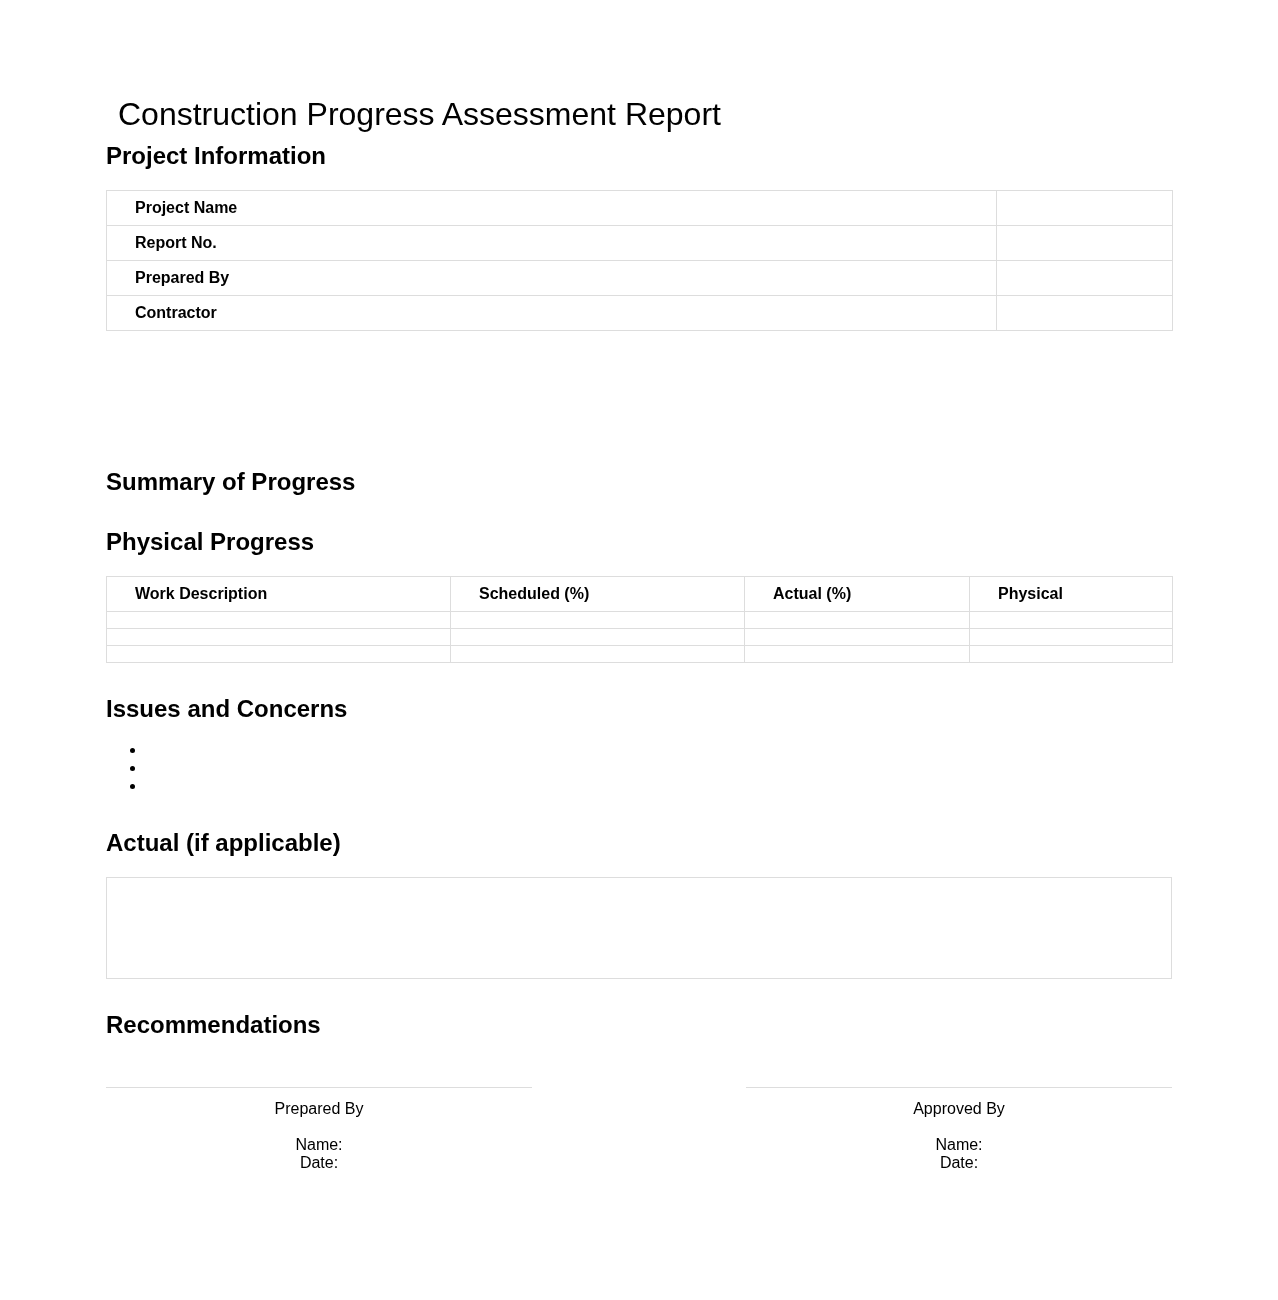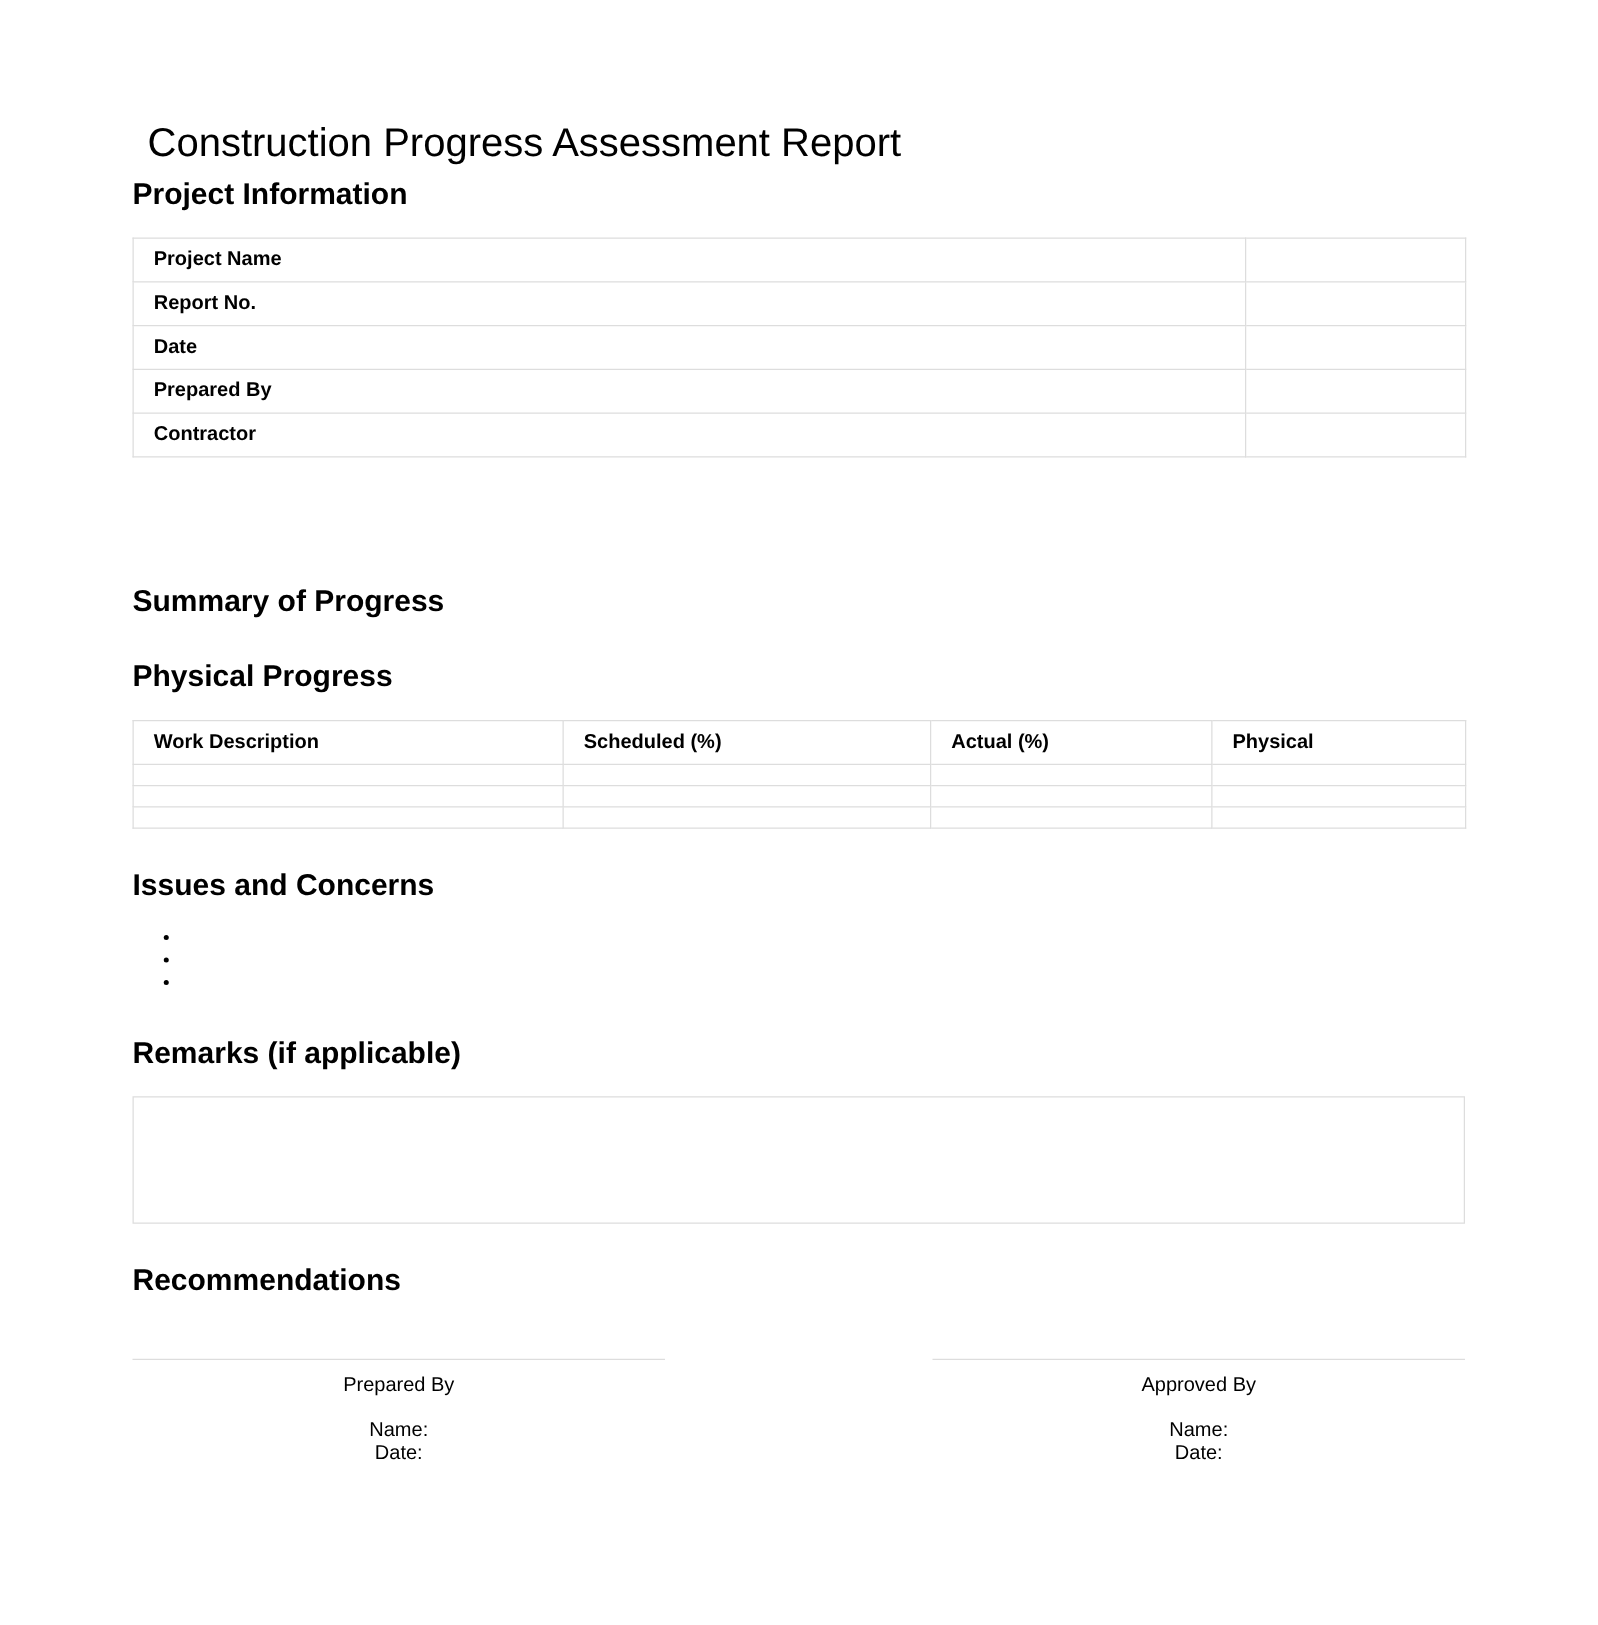--- a/index.html
+++ b/index.html
@@ -36,21 +36,21 @@
     }
     table {
       position: absolute;
       left: 0;
       border-collapse: collapse;
       width: 1066px;
       table-layout: fixed;
     }
     td, th {
       border: 1px solid #dddddd;
-      padding: 0 16px;
+      padding: 0 28px;
       font-size: 16px;
       text-align: left;
       vertical-align: middle;
     }
     .info-table td { height: 34px; }
     .info-table td.label { font-weight: bold; }
     .progress-table th { height: 34px; font-weight: bold; }
     .progress-table td { height: 16px; padding: 0; }
     ul.issues {
       position: absolute;
@@ -93,24 +93,20 @@
         <col style="width:890px">
         <col style="width:176px">
       </colgroup>
     <tbody>
       <tr>
         <td class="label">Project Name</td>
         <td></td>
       </tr>
       <tr>
         <td class="label">Report No.</td>
-        <td></td>
-      </tr>
-      <tr>
-        <td class="label">Date</td>
         <td></td>
       </tr>
       <tr>
         <td class="label">Prepared By</td>
         <td></td>
       </tr>
       <tr>
         <td class="label">Contractor</td>
         <td></td>
       </tr>
@@ -159,21 +155,21 @@
   </table>
 
   <h2 style="top:694px">Issues and Concerns</h2>
 
   <ul class="issues">
     <li></li>
     <li></li>
     <li></li>
   </ul>
 
-  <h2 style="top:828px">Remarks (if applicable)</h2>
+  <h2 style="top:828px">Actual (if applicable)</h2>
 
   <div class="photo-box"></div>
 
   <h2 style="top:1010px">Recommendations</h2>
 
   <div class="sig" style="left:0">
     <div class="role">Prepared By</div>
     <div class="name">Name:</div>
     <div>Date:</div>
   </div>

